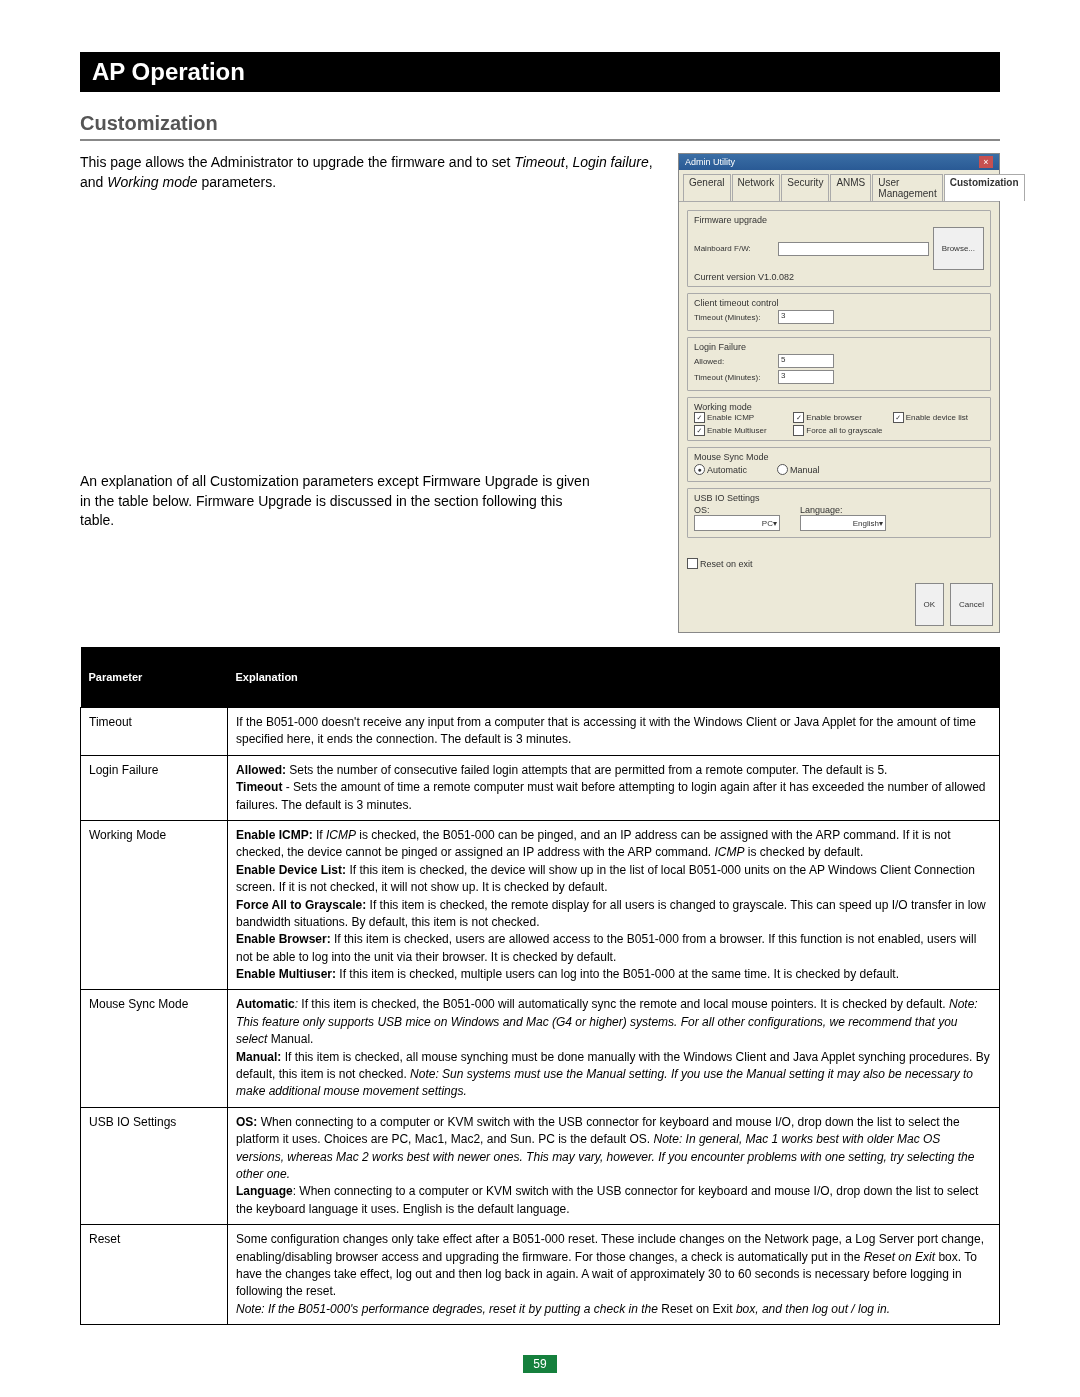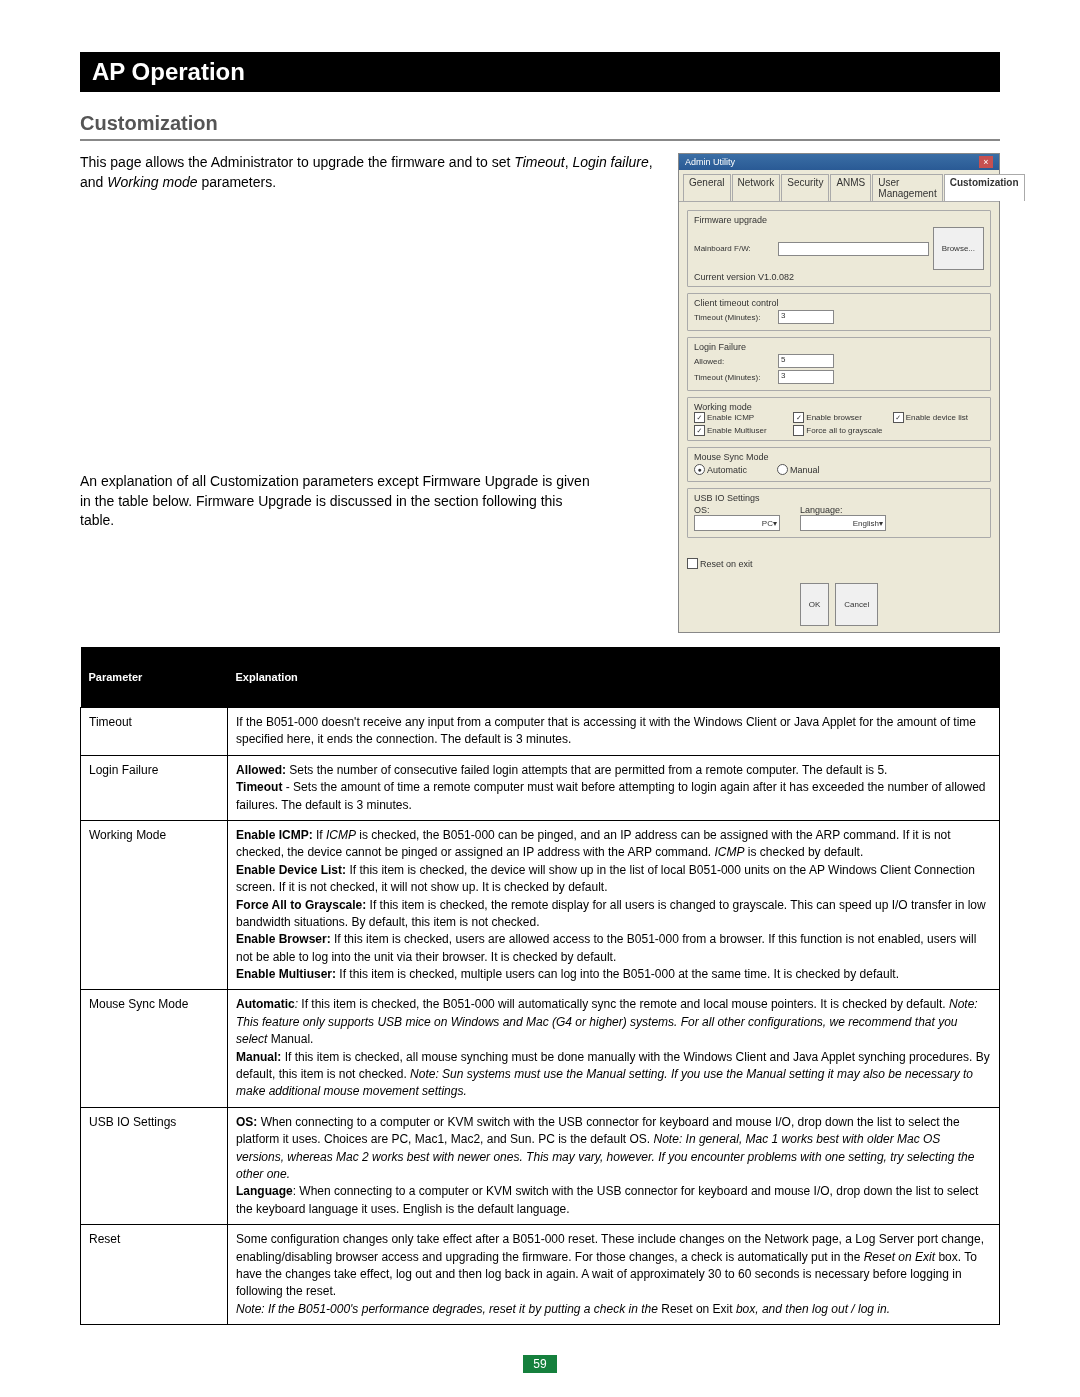--- a/index.html
+++ b/index.html
@@ -17,21 +17,21 @@
 .dlg-body{padding:8px;background:#ece9d8}
 .dlg-group{border:1px solid #aaa;padding:4px 6px;margin-bottom:6px;border-radius:1px}
 .dlg-row{display:flex;align-items:center;gap:4px;margin:2px 0}
 .dlg-label{width:80px;font-size:8px}
 .dlg-input{flex:0 0 50px;height:12px;border:1px solid #888;background:#fff;padding:0 2px;font-size:8px}
 .dlg-btn{border:1px solid #888;background:#f0f0f0;padding:16px 8px;font-size:8px}
 .dlg-checks{display:grid;grid-template-columns:1fr 1fr 1fr;gap:2px 8px;font-size:8px}
 .dlg-check{display:flex;align-items:center;gap:2px}
 .chk{width:9px;height:9px;border:1px solid #555;background:#fff;display:inline-flex;align-items:center;justify-content:center;font-size:7px}
 .dlg-sel{width:80px;height:14px;border:1px solid #888;background:#fff;font-size:8px;padding:0 2px;display:flex;align-items:center;justify-content:flex-end}
-.dlg-foot{display:flex;justify-content:center;gap:6px;padding:6px}
+.dlg-foot{display:flex;justify-content:flex-end;gap:6px;padding:6px}
 .below-dialog{font-size:14px;line-height:1.4;margin-top:10px;max-width:520px}
 .param-table{width:100%;border-collapse:collapse;margin-top:14px}
 .param-table th{background:#000;color:#fff;text-align:left;padding:24px 8px;font-size:11px}
 .param-table td{border:1px solid #000;padding:6px 8px;vertical-align:top;font-size:12px;line-height:1.45}
 .param-table td:first-child{width:130px}
 .page-num{background:#15803d;color:#fff;display:inline-block;padding:2px 10px;font-weight:normal;margin-top:30px}
 .page-foot{text-align:center}
 b{font-weight:bold}
 i{font-style:italic}
 </style>

